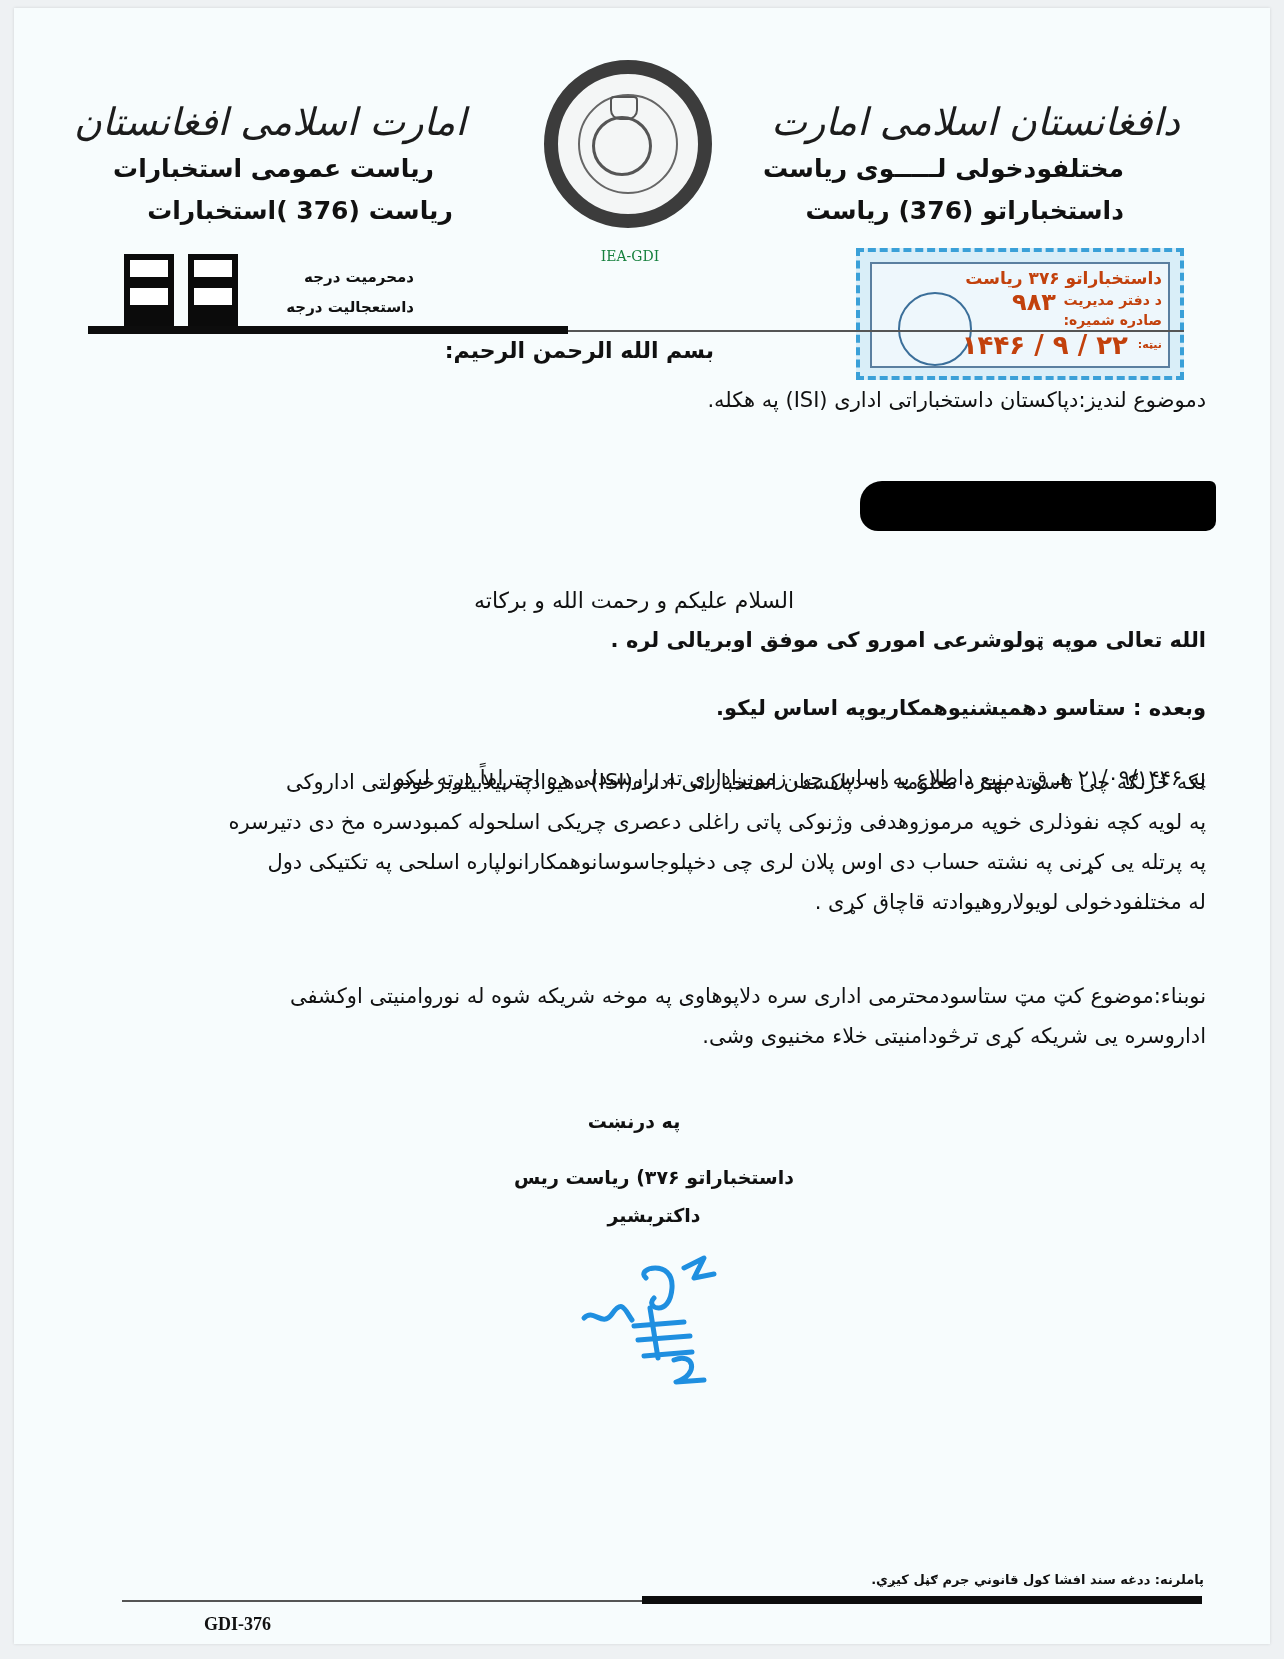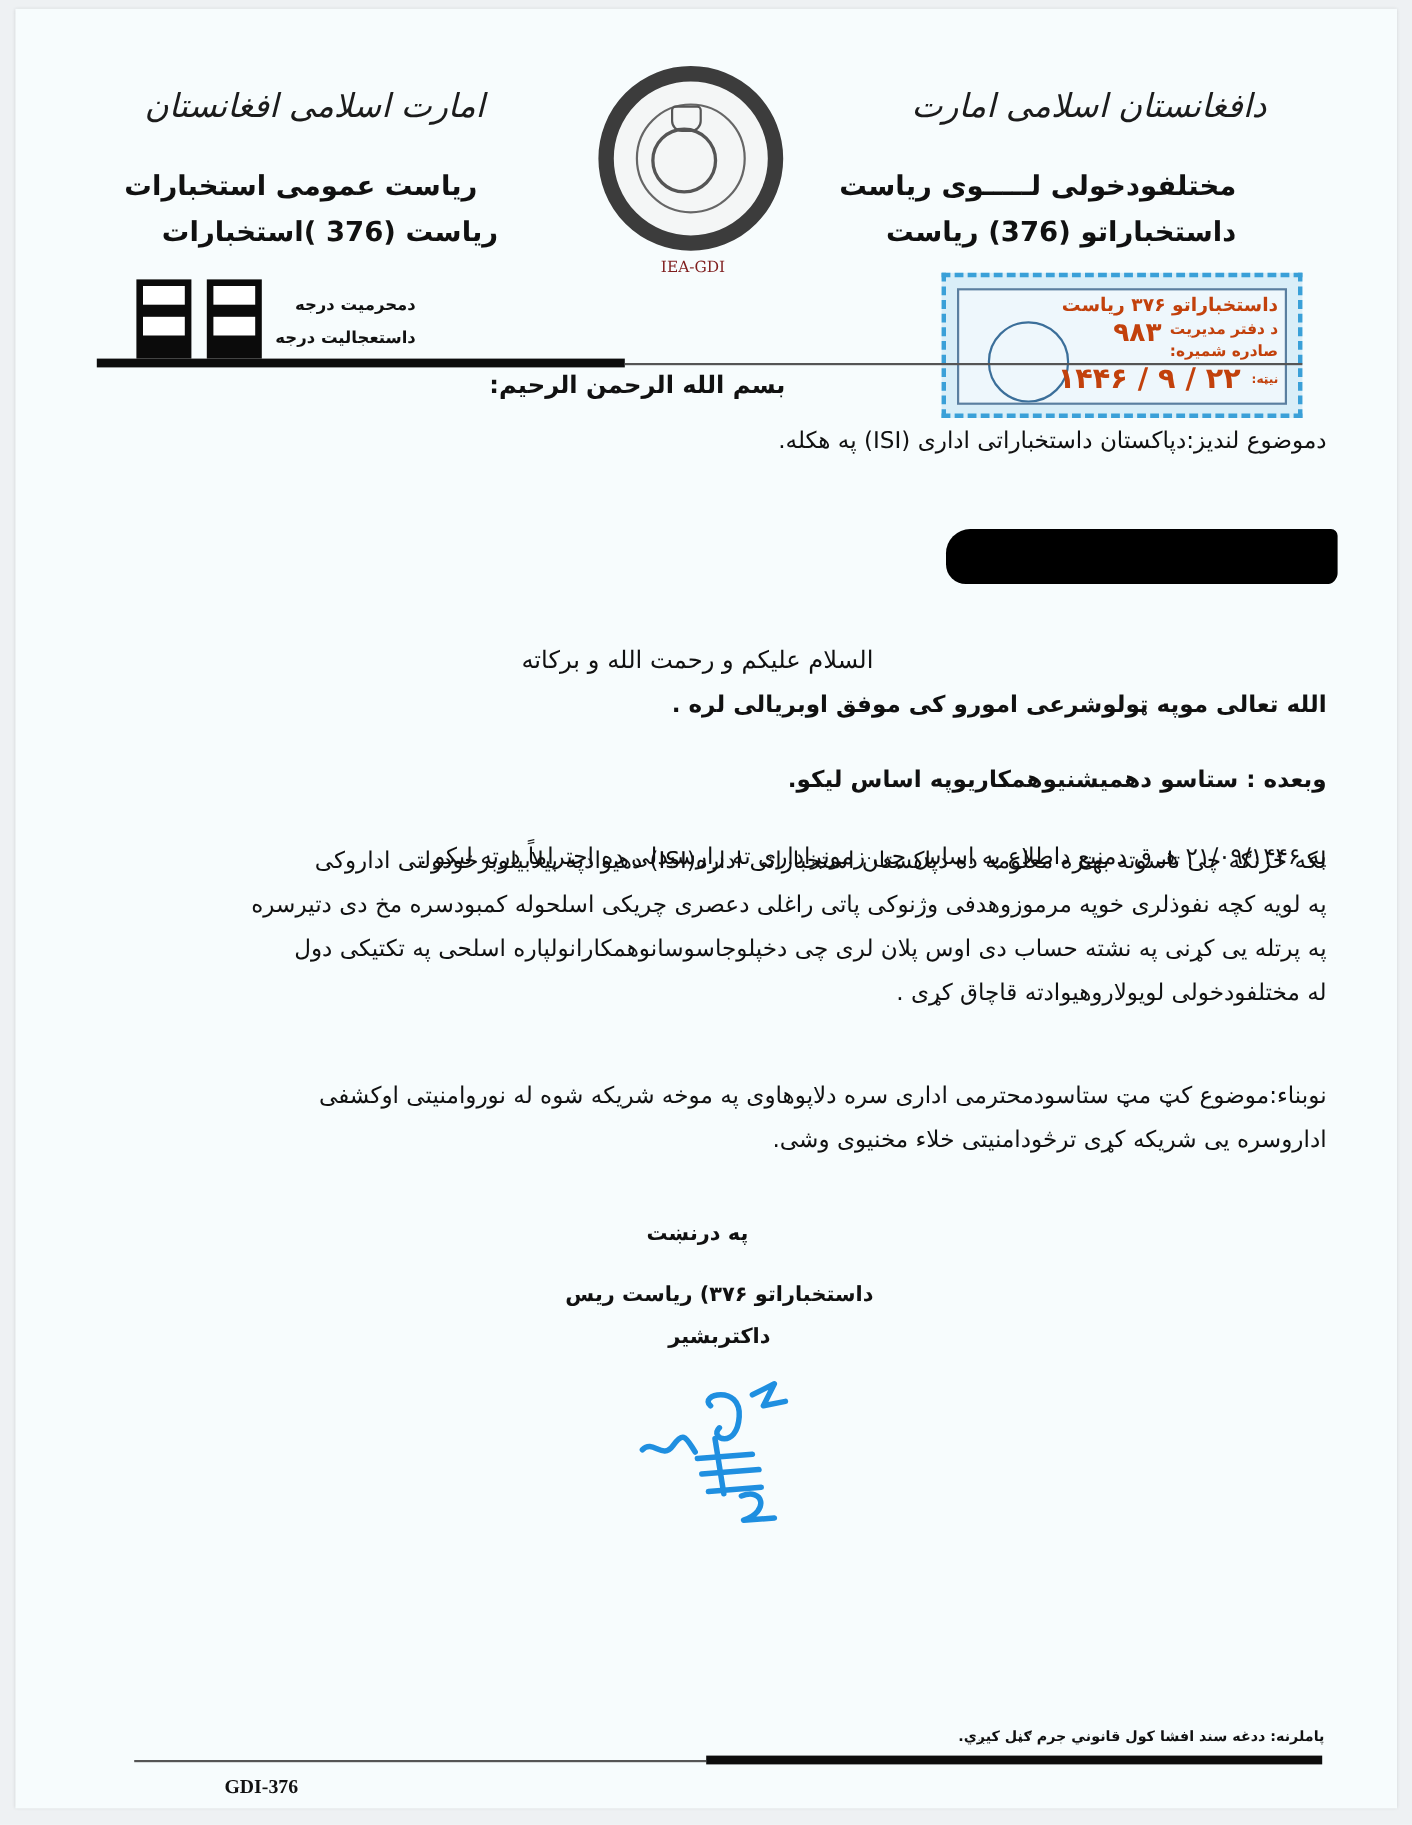--- a/index.html
+++ b/index.html
@@ -10,25 +10,25 @@
     color: #111;
   }
   .paper {
     position: absolute; left: 14px; top: 8px; width: 1256px; height: 1636px;
     background: #f7fcfd;
     box-shadow: 0 0 3px rgba(0,0,0,0.12);
   }
   .abs { position: absolute; }
   .rtl { direction: rtl; unicode-bidi: plaintext; }
   .calli {
-    font-family: "DejaVu Serif", serif; font-size: 30px; font-style: italic;
-    letter-spacing: 1px; color: #1c1c1c; white-space: nowrap;
+    font-family: "DejaVu Serif", serif; font-size: 38px; font-style: italic;
+    letter-spacing: 1px; color: #1c1c1c; white-space: nowrap; margin-top: 22px;
   }
   .hdr { font-size: 25px; font-weight: bold; white-space: nowrap; }
-  .small-bold { font-size: 15px; font-weight: bold; white-space: nowrap; }
+  .small-bold { font-size: 15px; font-weight: bold; white-space: nowrap; margin-left: 36px; }
   .body-line { font-size: 21px; white-space: nowrap; text-align: right; }
   .bold { font-weight: bold; }
 
   
   .seal {
     position: absolute; left: 530px; top: 52px; width: 168px; height: 168px;
     border-radius: 50%; border: 14px solid #3c3c3c; box-sizing: border-box;
     background: #f4f6f6;
   }
   .seal-inner {
@@ -97,21 +97,21 @@
       <div class="w" style="top:34px;"></div>
   </div>
   <div class="abs small-bold rtl" style="left:244px; top:260px; width:120px; text-align:right;">دمحرمیت درجه</div>
   <div class="abs small-bold rtl" style="left:244px; top:290px; width:120px; text-align:right;">داستعجالیت درجه</div>
 
   <div class="seal">
     <div class="seal-inner"></div>
     <div class="seal-top"></div>
     <div class="seal-emblem"></div>
   </div>
-  <div class="abs" style="left:576px; top:227px; width:80px; text-align:center; font-family:'DejaVu Serif',serif; font-size:14px; color:#7f1d1d;">IEA-GDI</div>
+  <div class="abs" style="left:576px; top:240px; width:80px; text-align:center; font-family:'DejaVu Serif',serif; font-size:14px; color:#15803d;">IEA-GDI</div>
 
   <div class="abs calli rtl" style="left:786px; top:70px; width:380px; text-align:center;">دافغانستان اسلامی امارت</div>
   <div class="abs hdr rtl" style="left:820px; top:146px; width:290px; text-align:right;">مختلفودخولی لـــــوی ریاست</div>
   <div class="abs hdr rtl" style="left:820px; top:188px; width:290px; text-align:right;">داستخباراتو (376) ریاست</div>
 
   <div class="stamp">
     <div class="stamp-inner">
       <div class="stamp-circle"></div>
       <div class="abs stamp-text rtl" style="right:6px; top:4px; font-size:17px;">داستخباراتو ۳۷۶ ریاست</div>
       <div class="abs stamp-text rtl" style="right:6px; top:28px; font-size:14px;">د دفتر مدیریت</div>

